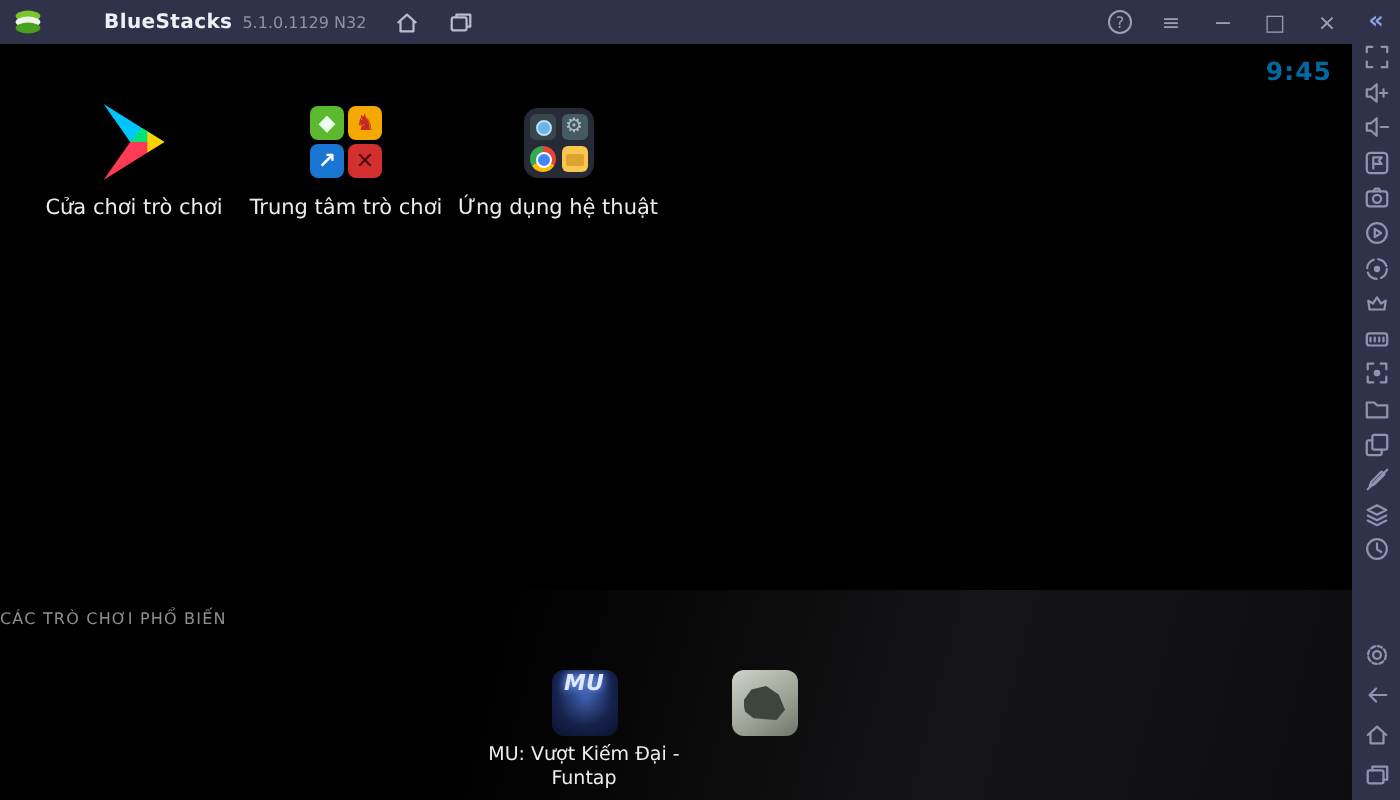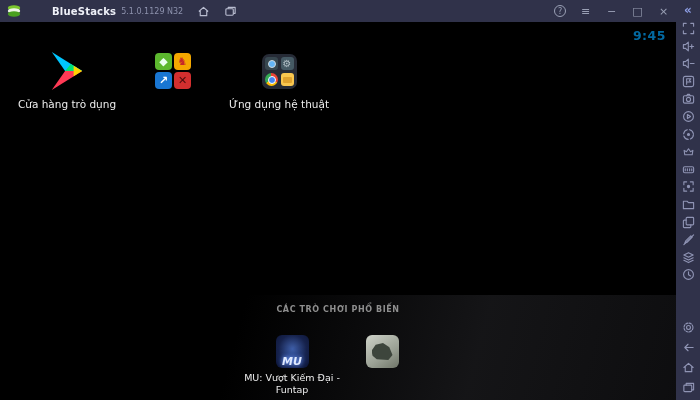--- a/index.html
+++ b/index.html
@@ -57,38 +57,38 @@
   .mini-chrome { border-radius:50%; background:conic-gradient(#ea4335 0 33%,#fbbc05 33% 66%,#34a853 66% 100%); }
   .mini-chrome:before { content:""; position:absolute; left:3.5px; top:3.5px; width:6px; height:6px;
     border-radius:50%; background:#4285f4; border:1px solid #fff; }
   .mini-files { background:#f9c74f; }
   .mini-files:before { content:""; position:absolute; left:2px; top:4px; width:9px; height:6px;
     border-radius:1px; background:#e0a32e; }
 
   
   .popular-bg { position:absolute; left:0; bottom:0; width:100%; height:105px;
     background:linear-gradient(105deg, rgba(20,20,22,0) 35%, rgba(38,38,42,.55) 70%, rgba(30,30,34,.45) 100%); }
-  .popular-heading { position:absolute; top:283px; left:0; width:100%; text-align:center;
-    font-size:8px; color:#8f8f8f; letter-spacing:.6px;font-weight:bold; }
+  .popular-heading { position:absolute; top:283px; left:0; width:100%; 
+    font-size:8px; color:#8f8f8f; letter-spacing:.6px; }
   .game { position:absolute; top:313px; width:110px; display:flex; flex-direction:column;
     align-items:center; cursor:pointer; }
   .game-icon { width:33px; height:33px; border-radius:6px; overflow:hidden; position:relative; }
   .game-label { margin-top:4px; font-size:9.5px; line-height:12px; color:#ededed; text-align:center; }
 
   .gi-evony { display:flex; }
   .gi-evony .ev-l { width:50%; height:100%; background:linear-gradient(180deg,#7a4526,#3d1e0c); position:relative; }
   .gi-evony .ev-l:before { content:""; position:absolute; left:4px; top:4px; width:8px; height:22px;
     border-radius:4px 4px 2px 2px; background:linear-gradient(180deg,#e0a050,#8a4a20); }
   .gi-evony .ev-r { width:50%; height:100%; background:linear-gradient(180deg,#cdb58a,#9d8a60); position:relative; }
   .gi-evony .ev-r:before { content:""; position:absolute; left:2px; top:5px; width:11px; height:20px;
     background:radial-gradient(circle at 40% 40%, #8a7547 2px, transparent 3px),
                radial-gradient(circle at 70% 70%, #7c6a40 2px, transparent 3px), #b8a172; border-radius:2px; }
 
   .gi-mu { background:radial-gradient(circle at 50% 42%, #3f5fa8 0%, #16224c 55%, #0a1130 100%);
-    display:flex; align-items:flex-end; justify-content:center; }
+    display:flex; align-items:flex-start; justify-content:center; }
   .mu-text { color:#dfe9ff; font-size:11px; font-weight:bold; font-style:italic;
     text-shadow:0 0 4px #7fa8ff, 0 0 8px #4a7bff; }
 
   .gi-war { background:linear-gradient(145deg,#cfd3c9 0%,#9ba195 60%,#6f7568 100%); }
   .gi-war:before { content:""; position:absolute; left:6px; top:8px; width:21px; height:17px;
     background:#3d453c; border-radius:6px 10px 4px 5px;
     clip-path:polygon(0 45%, 20% 10%, 55% 0, 85% 25%, 100% 70%, 80% 100%, 25% 95%, 5% 75%); }
 
   .gi-tlk { background:linear-gradient(160deg,#5b2bd0 0%,#a332e8 55%,#e43df0 100%); }
   .gi-tlk:before { content:""; position:absolute; left:9px; top:6px; width:15px; height:18px;
@@ -149,32 +149,33 @@
 
         <div class="app">
           <div class="app-iconbox">
             <svg class="play-svg" viewBox="0 0 40 44">
               <polygon points="4,2 36,22 18,22" fill="#00c6ff"></polygon>
               <polygon points="24,14.5 36,22 18,22" fill="#00e376"></polygon>
               <polygon points="4,42 36,22 18,22" fill="#ff3a55"></polygon>
               <polygon points="27,16.5 36,22 27,27.5" fill="#ffd400"></polygon>
             </svg>
           </div>
-          <div class="app-label">Cửa hàng trò dụng</div>
+          <div class="app-label">Cửa chơi trò chơi</div>
         </div>
 
         <div class="app">
           <div class="app-iconbox">
             <div class="gc-grid">
               <div class="gc-tile gc-green">◆</div>
               <div class="gc-tile gc-yellow">♞</div>
               <div class="gc-tile gc-blue">↗</div>
               <div class="gc-tile gc-red">✕</div>
             </div>
           </div>
+          <div class="app-label">Trung tâm trò chơi</div>
         </div>
 
         <div class="app">
           <div class="app-iconbox">
             <div class="folder-tile">
               <div class="mini mini-cam"></div>
               <div class="mini mini-gear">⚙</div>
               <div class="mini mini-chrome"></div>
               <div class="mini mini-files"></div>
             </div>

